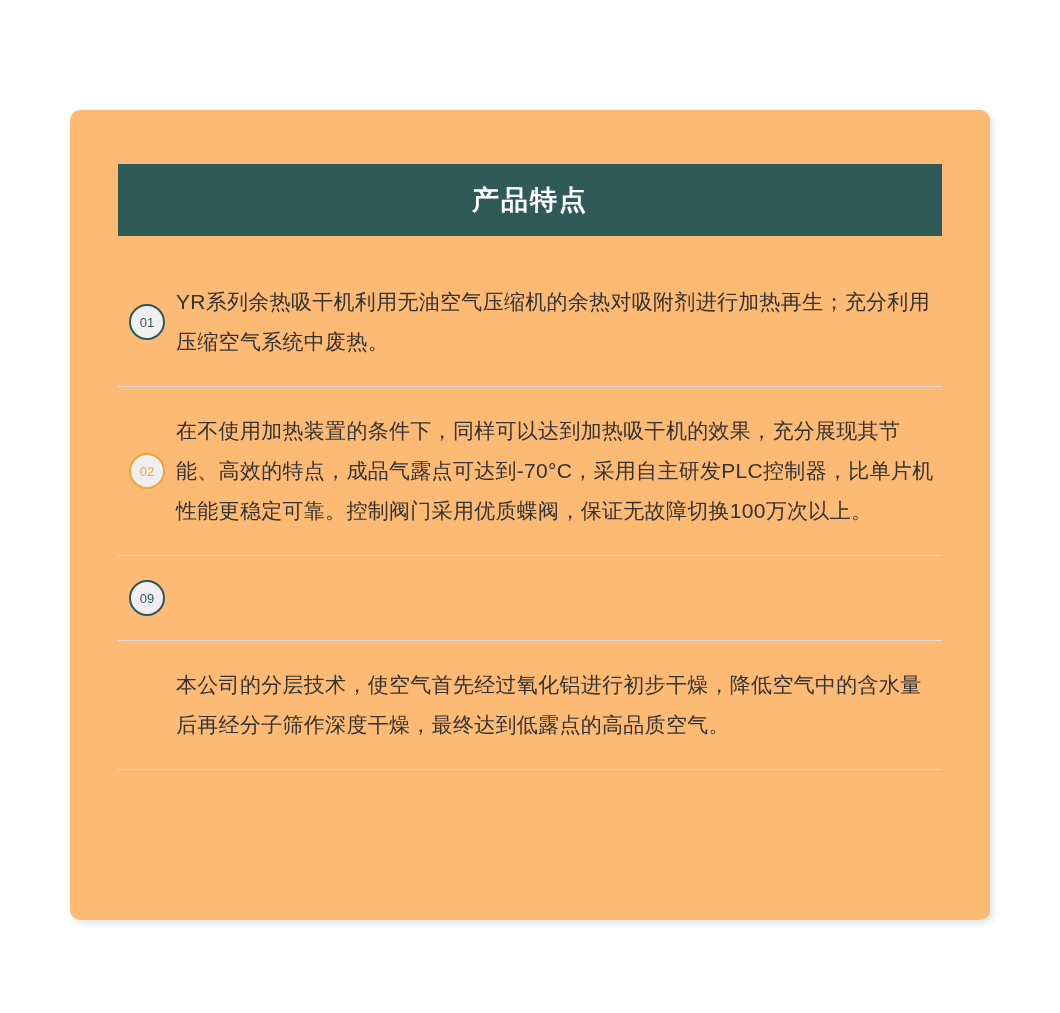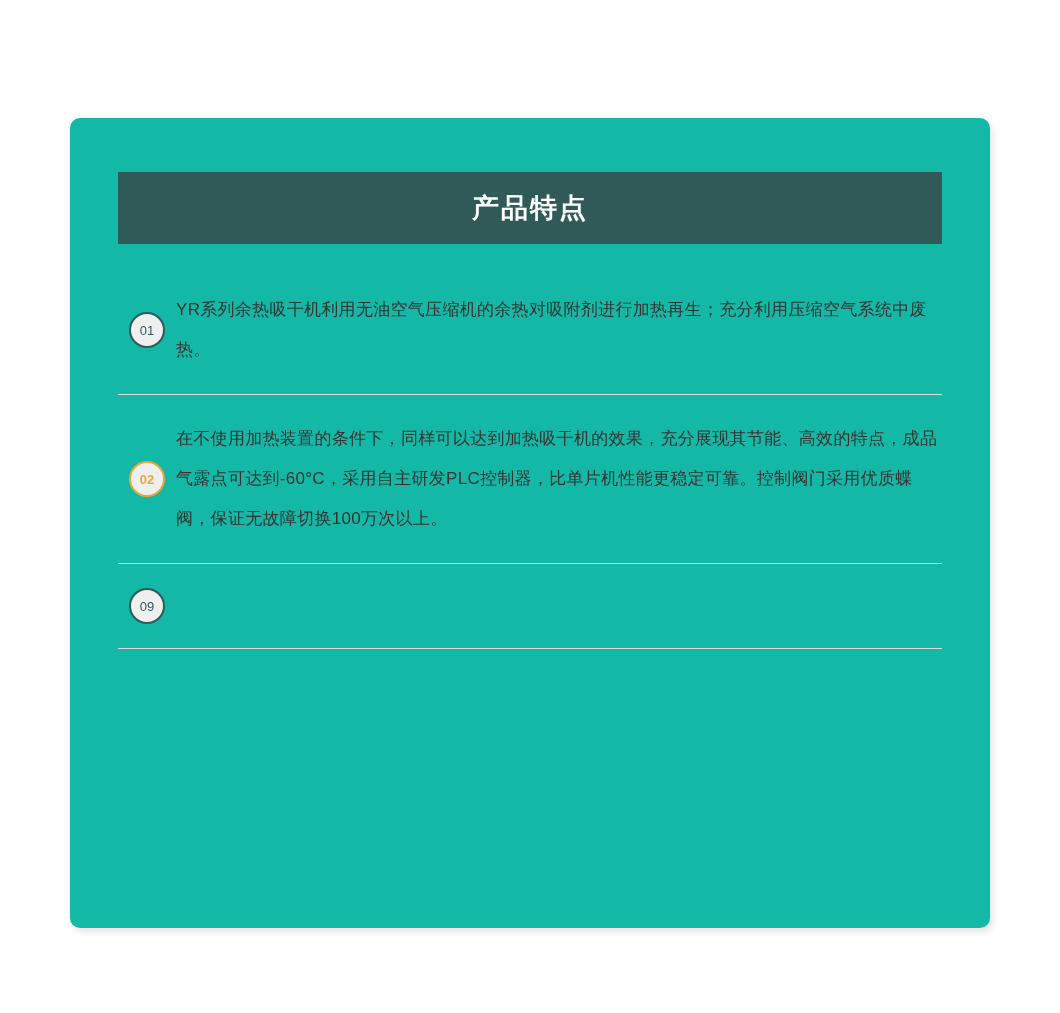--- a/index.html
+++ b/index.html
@@ -16,24 +16,24 @@
   .page {
     position: relative;
     width: 1060px;
     height: 1013px;
     background: #ffffff;
     overflow: hidden;
   }
   .card {
     position: absolute;
     left: 70px;
-    top: 118px;
+    top: 110px;
     width: 920px;
     height: 810px;
-    background: #14b8a6;
+    background: #fdba74;
     border-radius: 10px;
     box-shadow: 3px 4px 7px rgba(0,0,0,0.10);
   }
   .card-header {
     position: absolute;
     left: 48px;
     top: 54px;
     width: 824px;
     height: 72px;
     background: #2f5a57;
@@ -79,29 +79,28 @@
     font-size: 13px;
     display: flex;
     align-items: center;
     justify-content: center;
     box-sizing: border-box;
     background: #efefef;
   }
   .badge.accent {
     border-color: #e8a83a;
     color: #e8a83a;
-    font-weight: bold;
   }
   .badge.hidden {
     visibility: hidden;
   }
   .text {
     flex: 1;
     color: #333333;
-    font-size: 17px;
+    font-size: 21px;
     line-height: 40px;
     letter-spacing: 0.3px;
     padding-right: 4px;
   }
 </style>
 </head>
 <body>
 
 <div class="page">
   <div class="card">
@@ -116,25 +115,31 @@
         <div class="badge-col">
           <span class="badge">01</span>
         </div>
         <div class="text">YR系列余热吸干机利用无油空气压缩机的余热对吸附剂进行加热再生；充分利用压缩空气系统中废热。</div>
       </div>
 
       <div class="item">
         <div class="badge-col">
           <span class="badge accent">02</span>
         </div>
-        <div class="text">在不使用加热装置的条件下，同样可以达到加热吸干机的效果，充分展现其节能、高效的特点，成品气露点可达到-60°C，采用自主研发PLC控制器，比单片机性能更稳定可靠。控制阀门采用优质蝶阀，保证无故障切换100万次以上。</div>
+        <div class="text">在不使用加热装置的条件下，同样可以达到加热吸干机的效果，充分展现其节能、高效的特点，成品气露点可达到-70°C，采用自主研发PLC控制器，比单片机性能更稳定可靠。控制阀门采用优质蝶阀，保证无故障切换100万次以上。</div>
       </div>
 
       <div class="item">
         <div class="badge-col">
           <span class="badge">09</span>
         </div>
       </div>
 
+      <div class="item">
+        <div class="badge-col">
+          <span class="badge hidden"></span>
+        </div>
+        <div class="text">本公司的分层技术，使空气首先经过氧化铝进行初步干燥，降低空气中的含水量后再经分子筛作深度干燥，最终达到低露点的高品质空气。</div>
+      </div>
 
     </div>
   </div>
 </div>
 
 </body></html>

